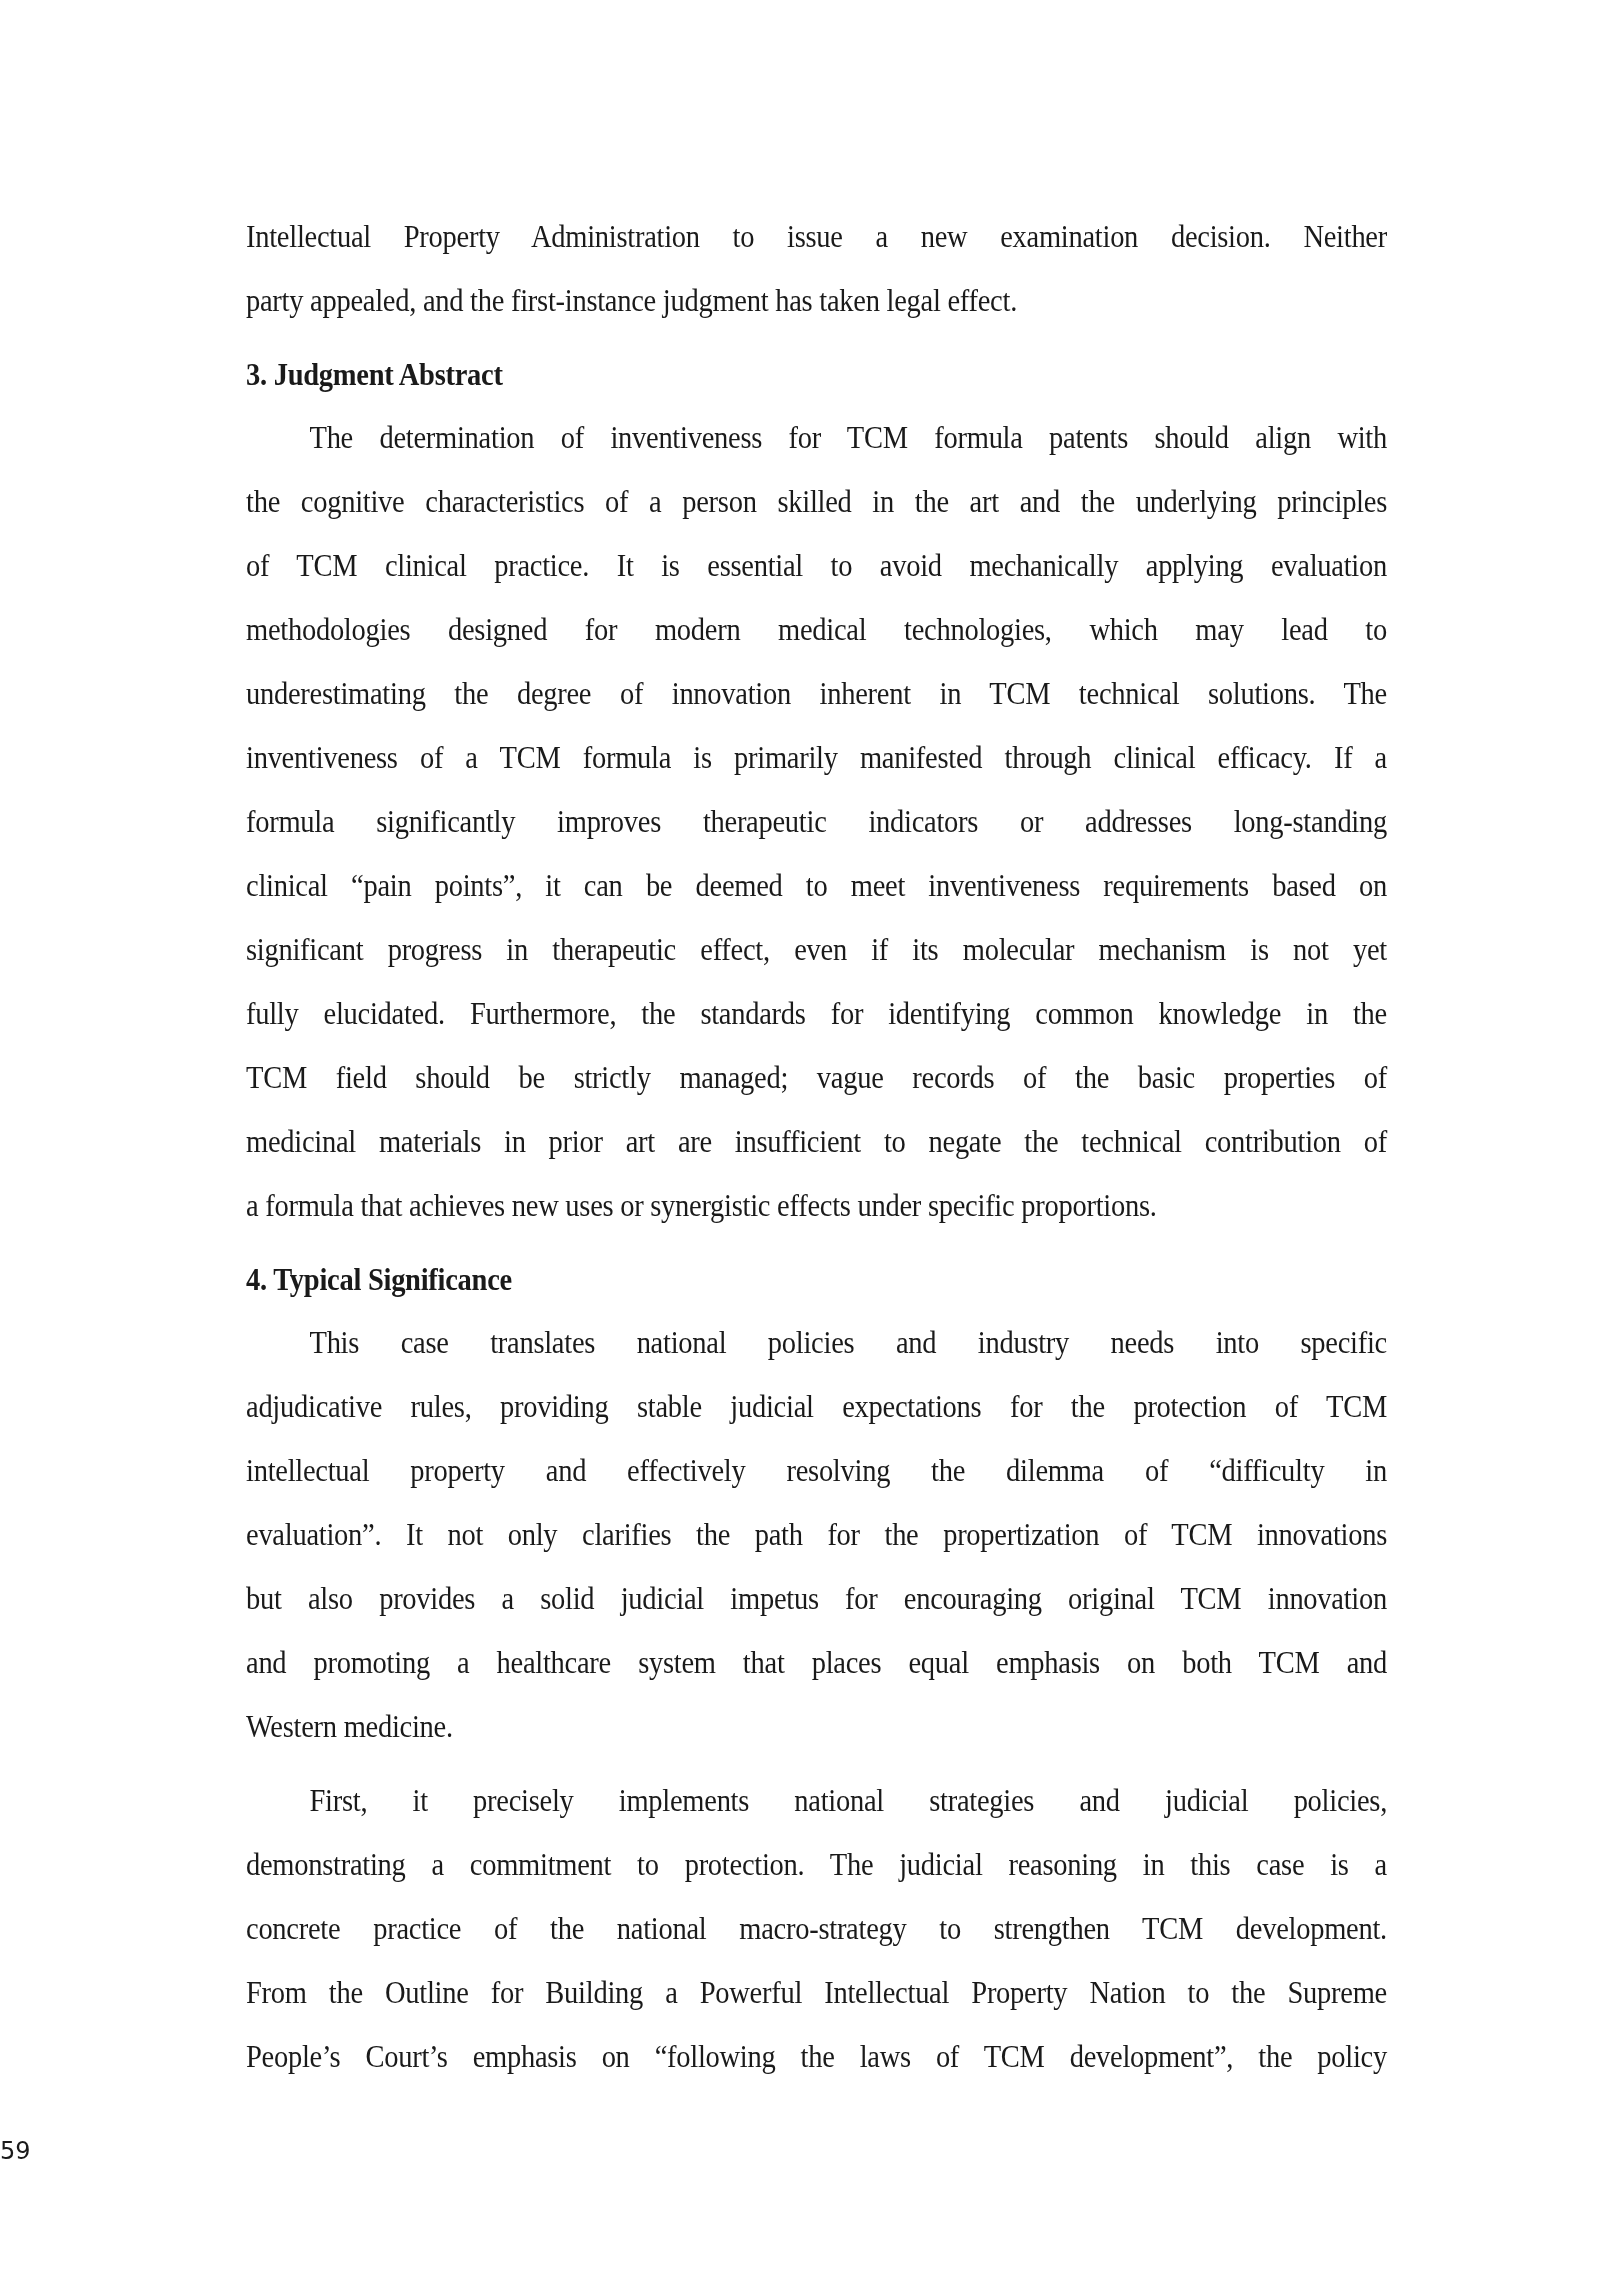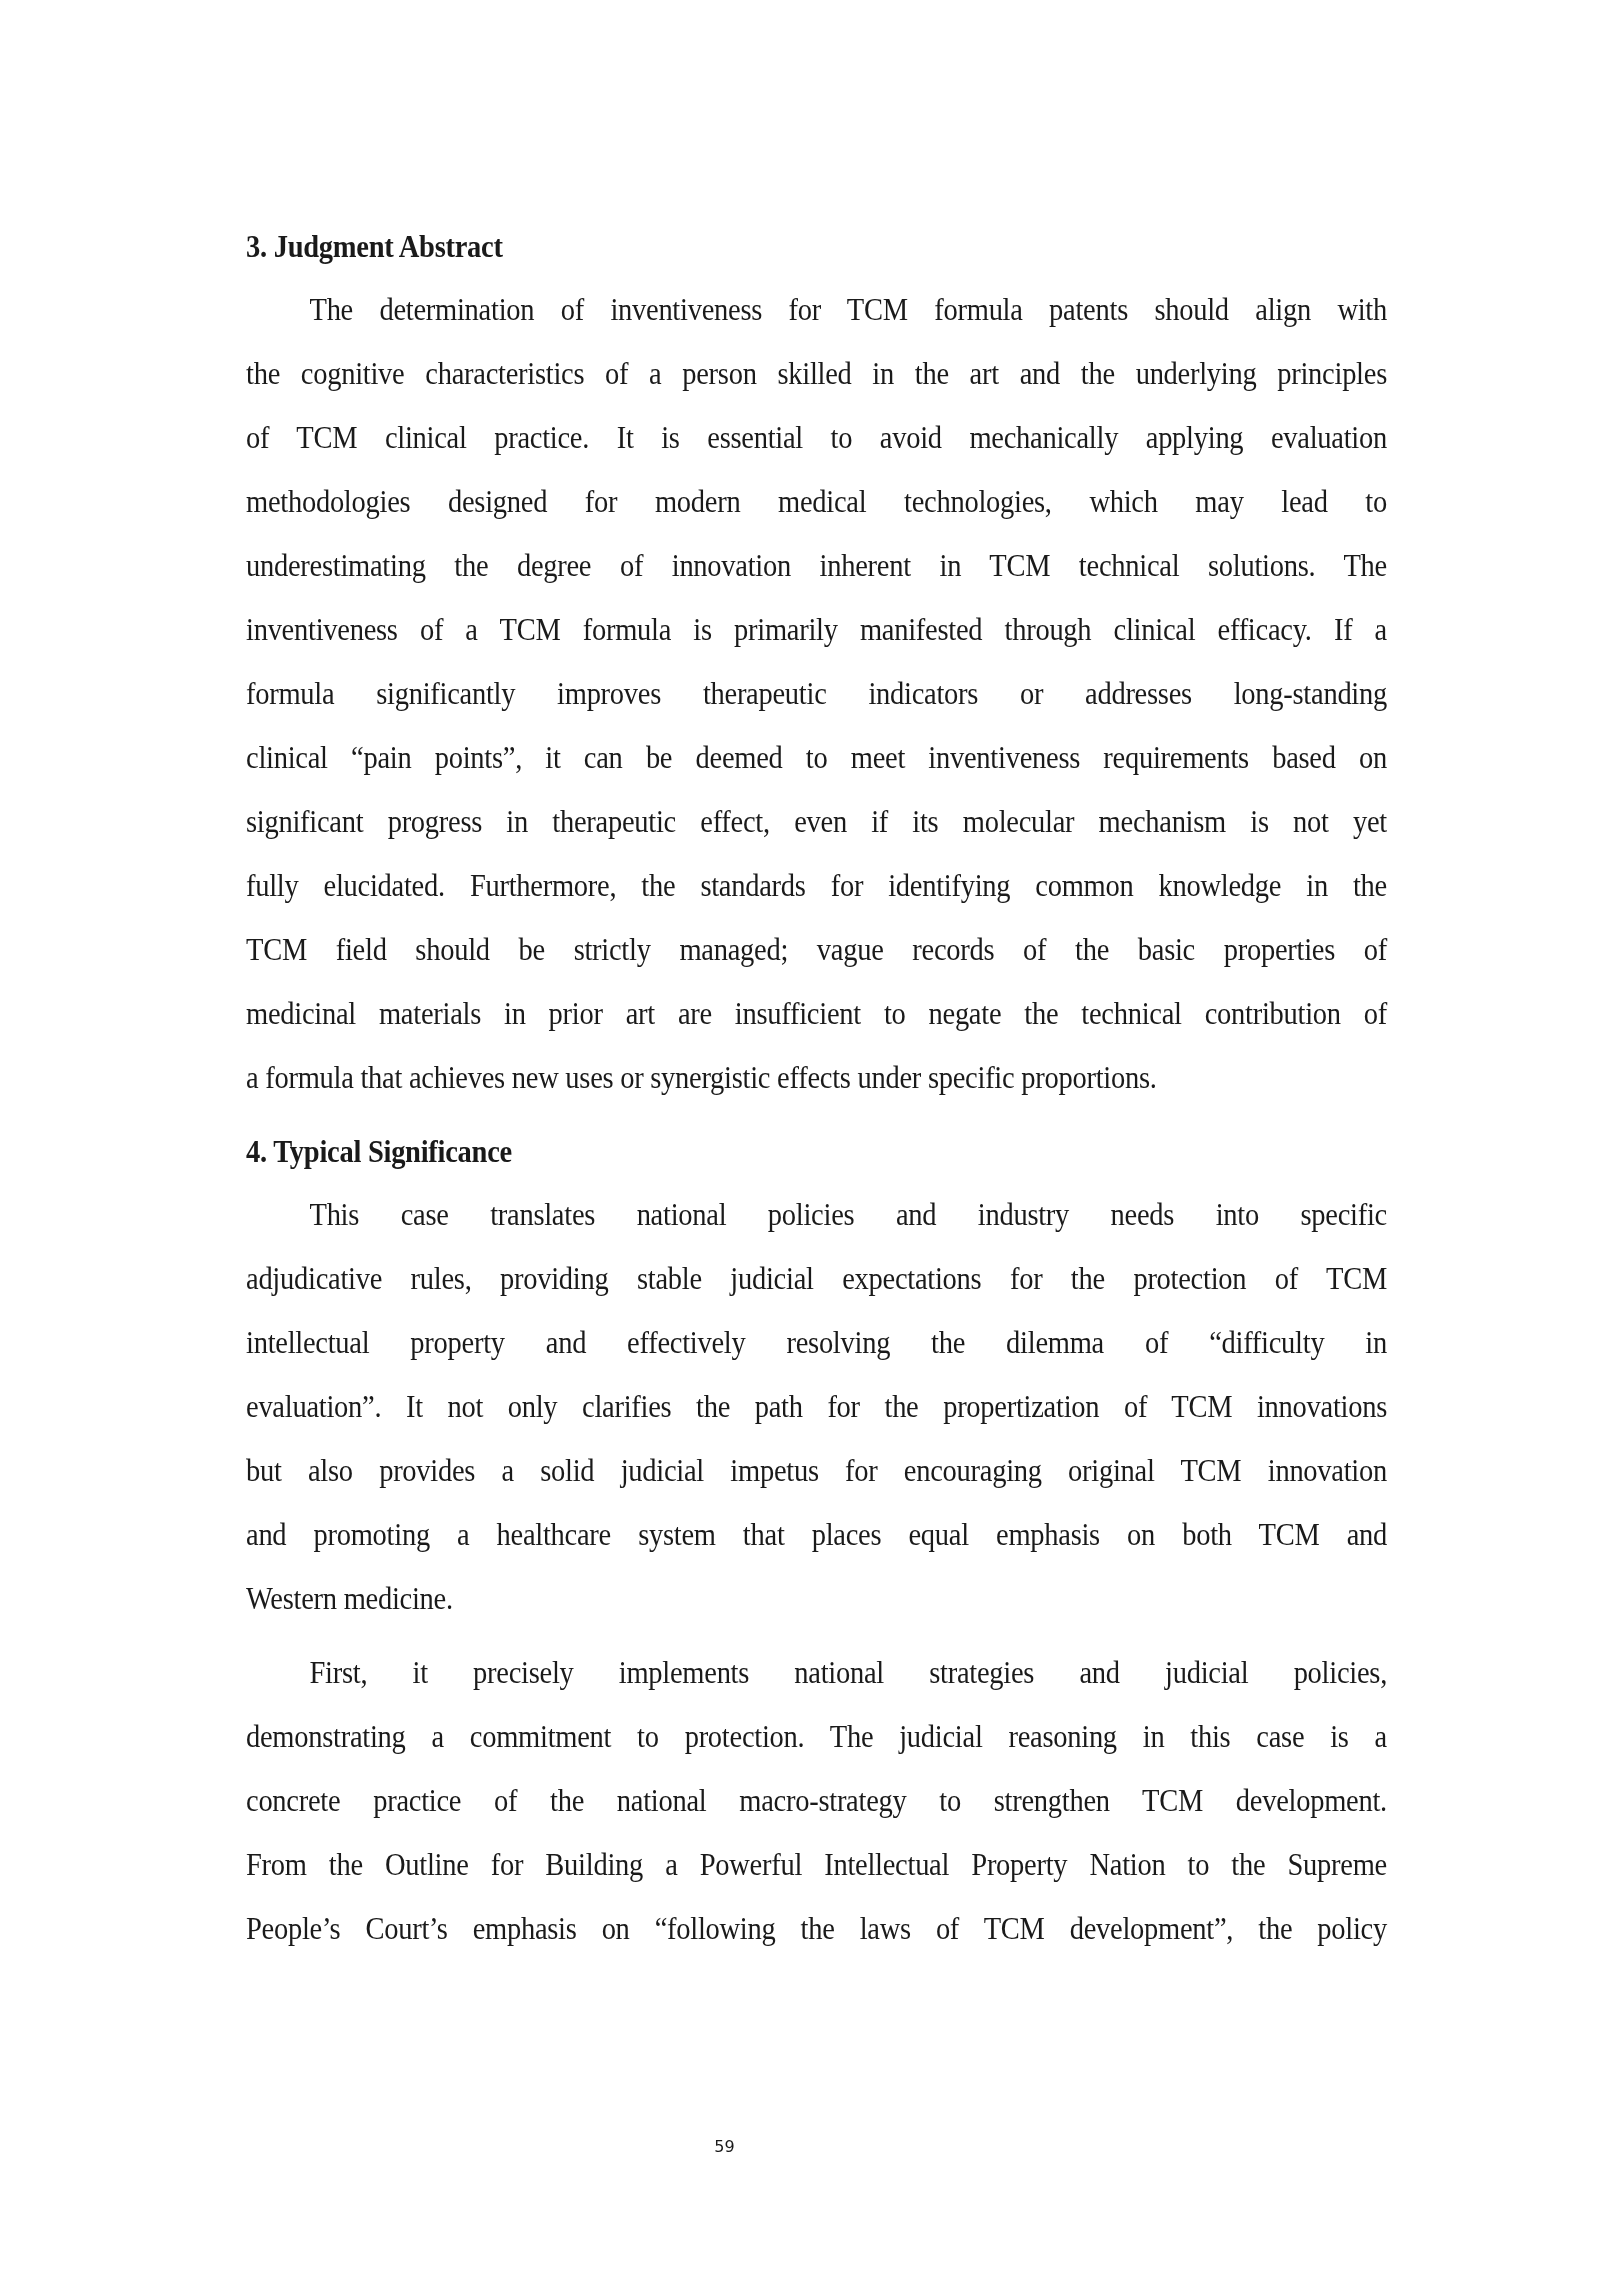--- a/index.html
+++ b/index.html
@@ -55,31 +55,35 @@
       letter-spacing: -0.3px;
     }
     .para-gap {
       height: 10px;
     }
     .page-number {
       position: absolute;
       left: 0;
       width: 1449px;
       top: 2137px;
-      text-align: center;
+      text-align: left;
       font-family: "DejaVu Sans", "Liberation Sans", sans-serif;
-      font-size: 16px;
+      font-size: 24px;
       color: #1a1a1a;
     }
   </style>
 </head>
 <body>
 
 <div class="page">
 
+  <div>
+    <div class="line">Intellectual Property Administration to issue a new examination decision. Neither</div>
+    <div class="line last">party appealed, and the first-instance judgment has taken legal effect.</div>
+  </div>
 
   <div class="heading">3. Judgment Abstract</div>
 
   <div>
     <div class="line indent">The determination of inventiveness for TCM formula patents should align with</div>
     <div class="line">the cognitive characteristics of a person skilled in the art and the underlying principles</div>
     <div class="line">of TCM clinical practice. It is essential to avoid mechanically applying evaluation</div>
     <div class="line">methodologies designed for modern medical technologies, which may lead to</div>
     <div class="line">underestimating the degree of innovation inherent in TCM technical solutions. The</div>
     <div class="line">inventiveness of a TCM formula is primarily manifested through clinical efficacy. If a</div>

